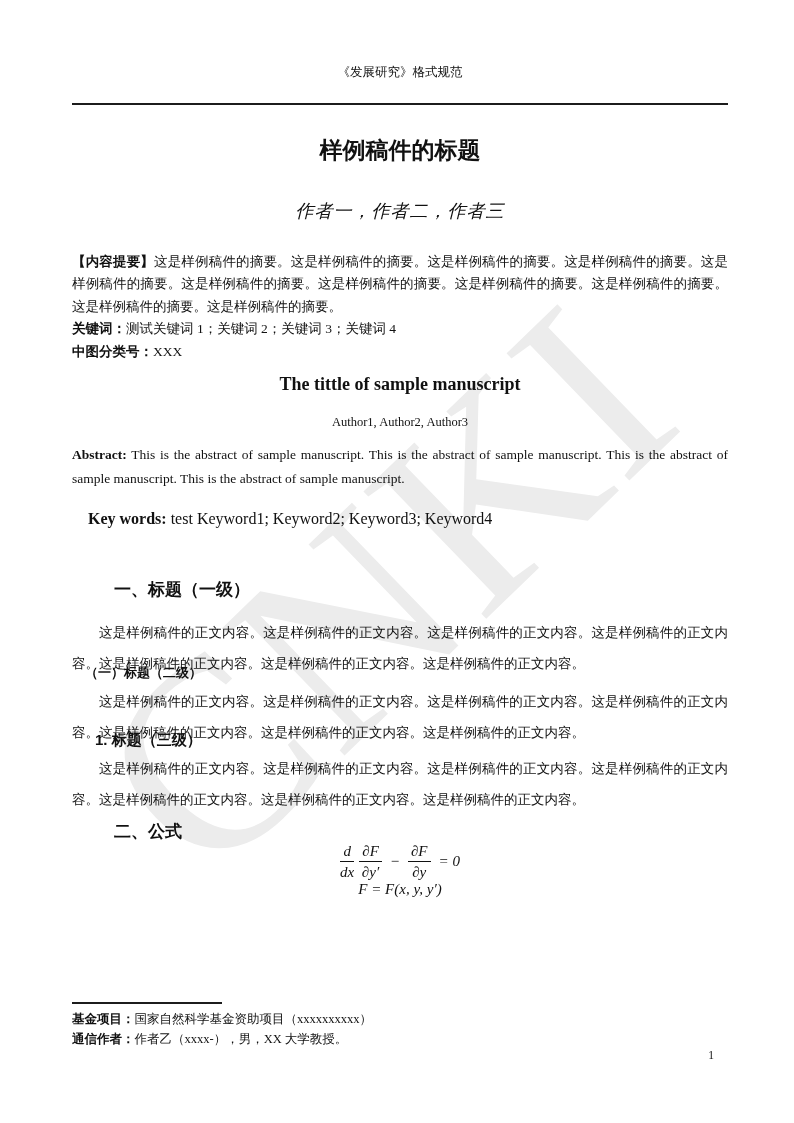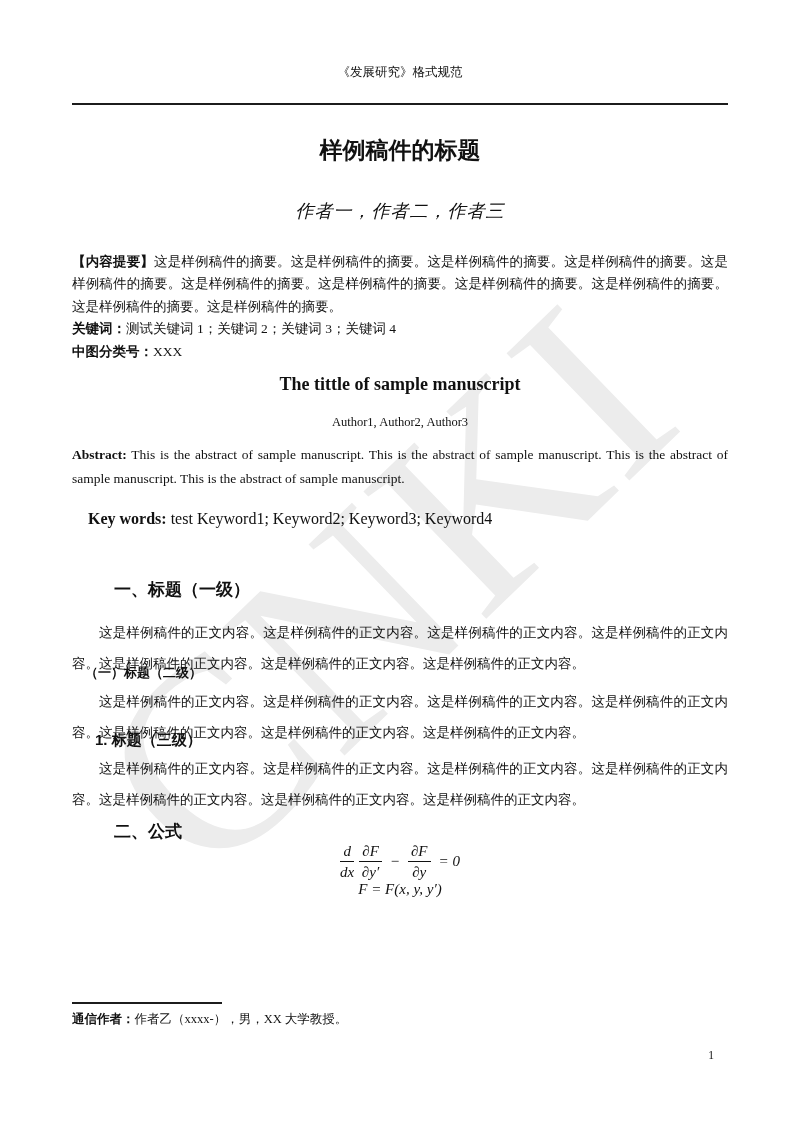--- a/index.html
+++ b/index.html
@@ -182,18 +182,19 @@
         <span class="num">∂F</span>
         <span class="den">∂y</span>
       </span>
       <span class="tail">= 0</span>
     </div>
     <div class="eq2">F = F(x, y, y′)</div>
   </div>
 
   <div class="abs footnotes">
     <div class="footnote-sep"></div>
+    <p><span class="lbl">基金项目：</span><span>国家自然科学基金资助项目（xxxxxxxxxx）</span></p>
     <p><span class="lbl">通信作者：</span><span>作者乙（xxxx-），男，XX 大学教授。</span></p>
   </div>
 
   <div class="page-number">1</div>
 
 </div>
 
 </body></html>

